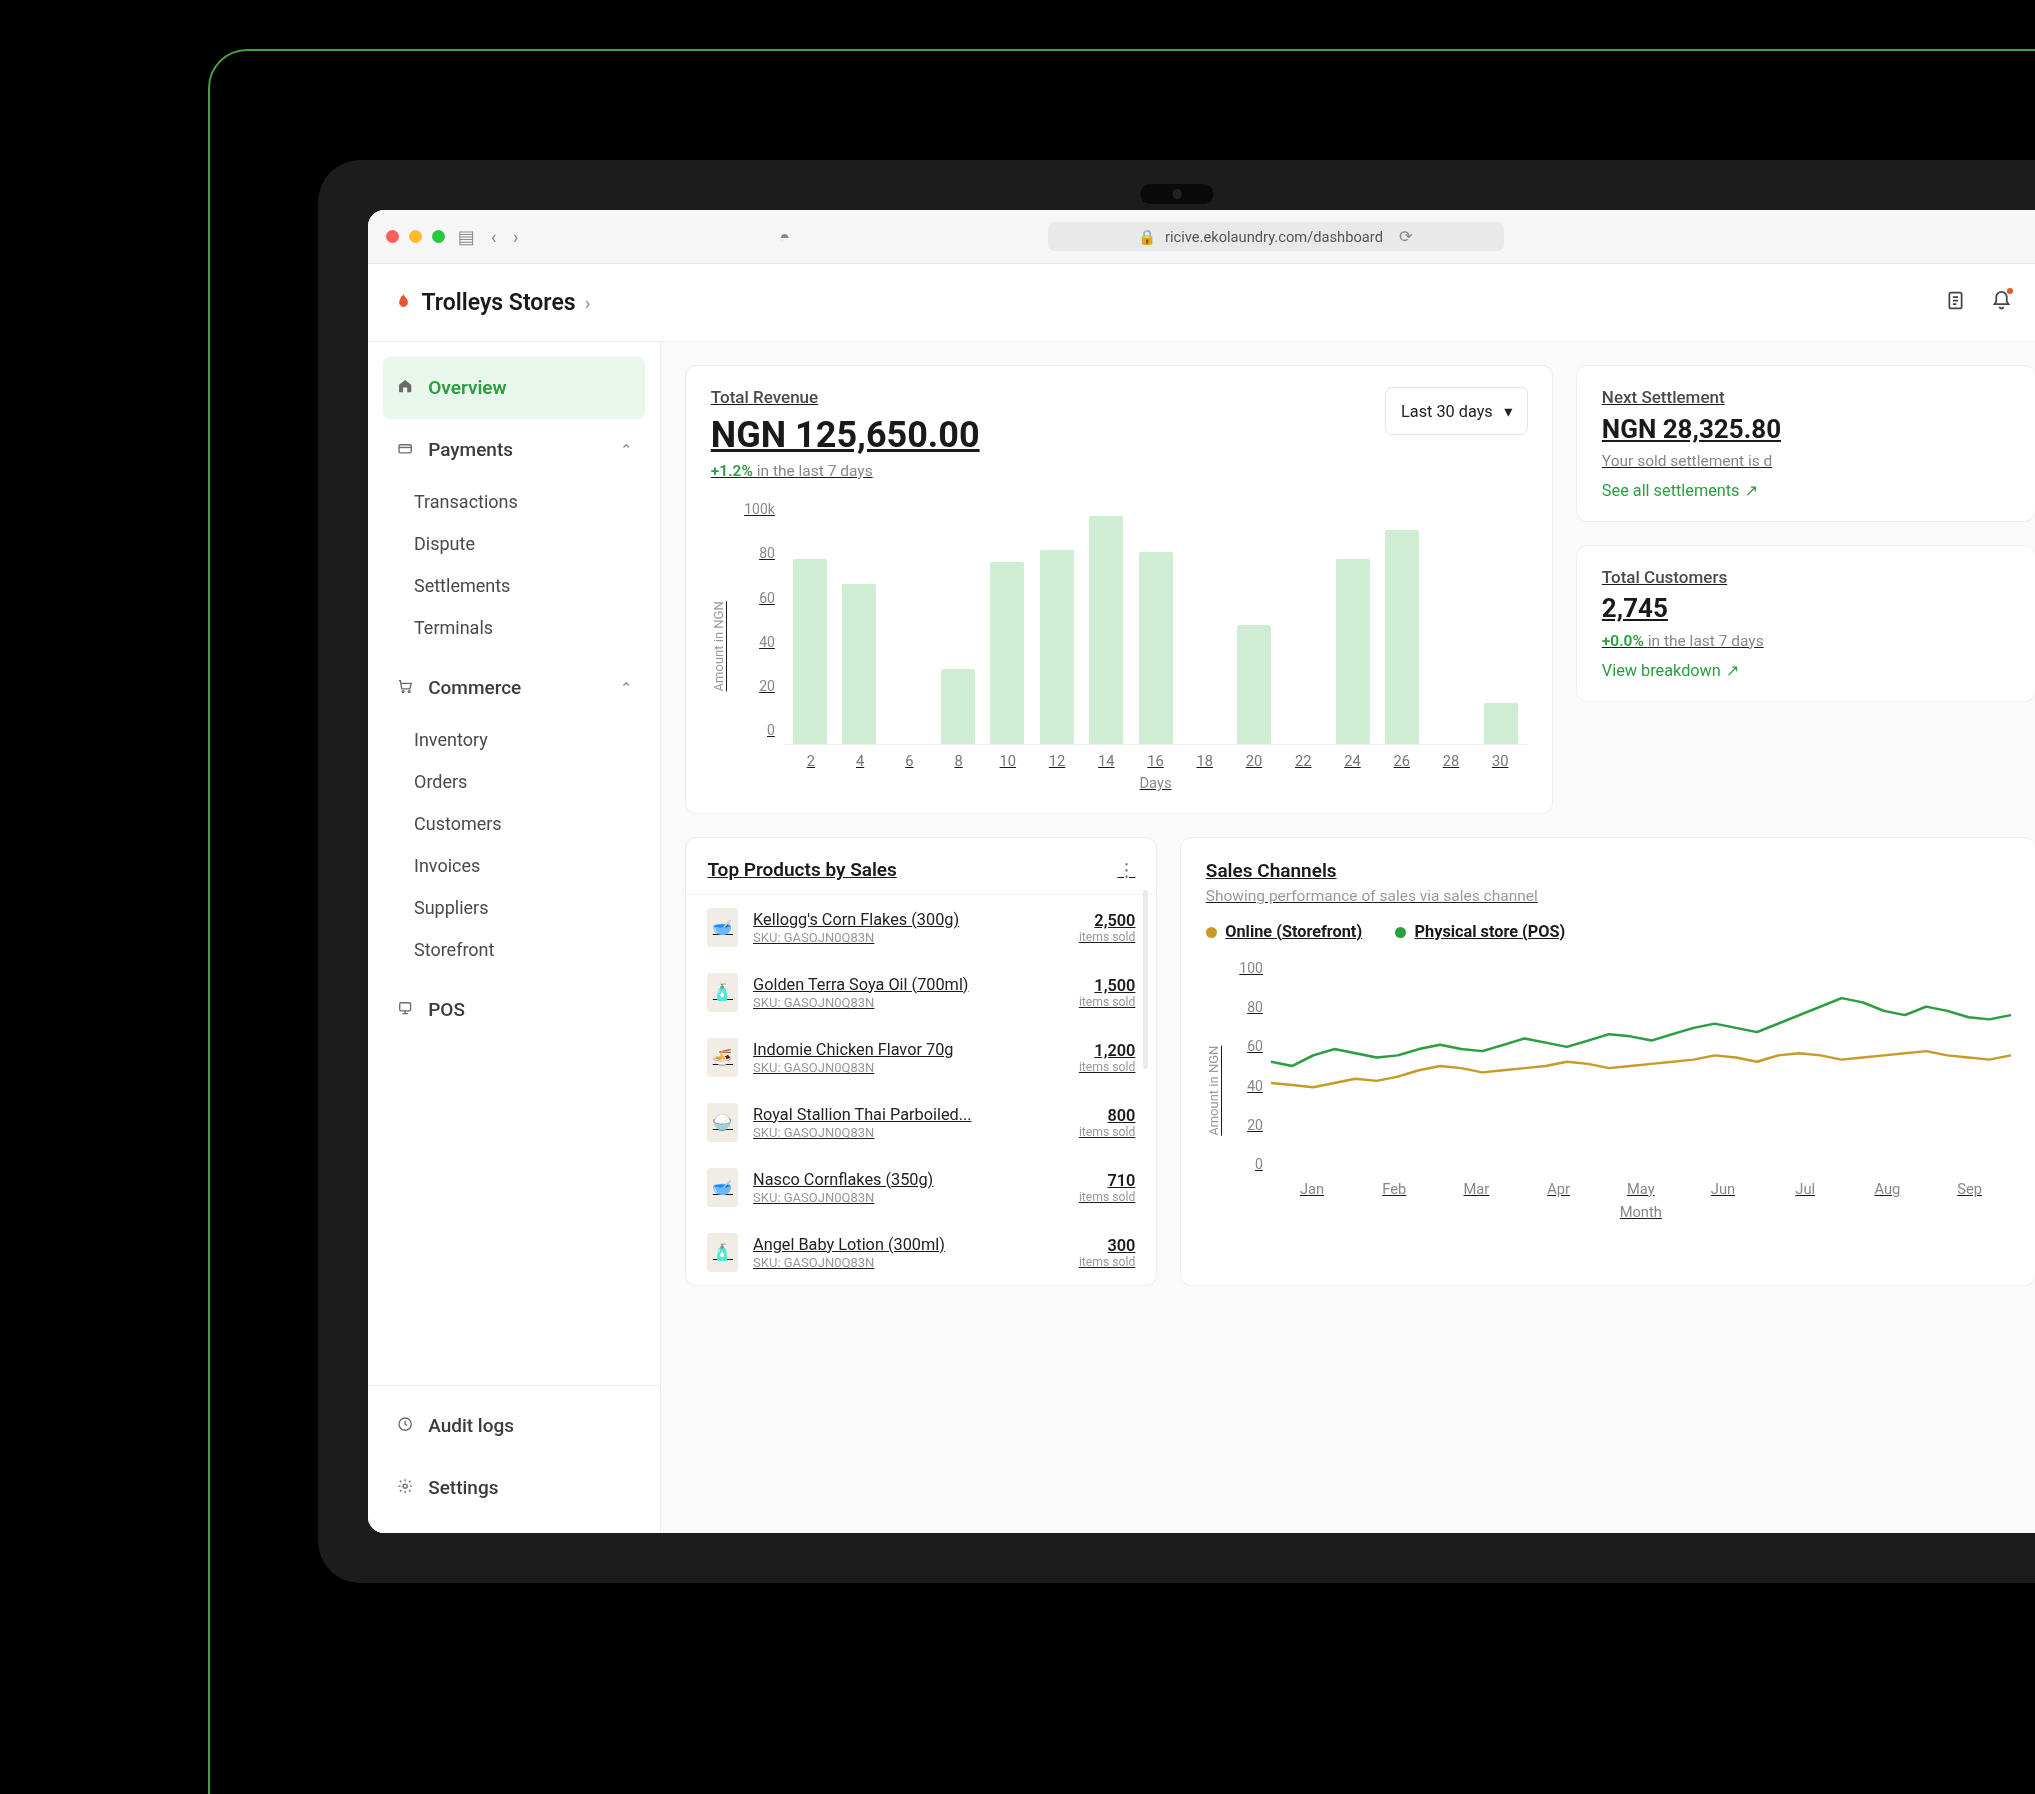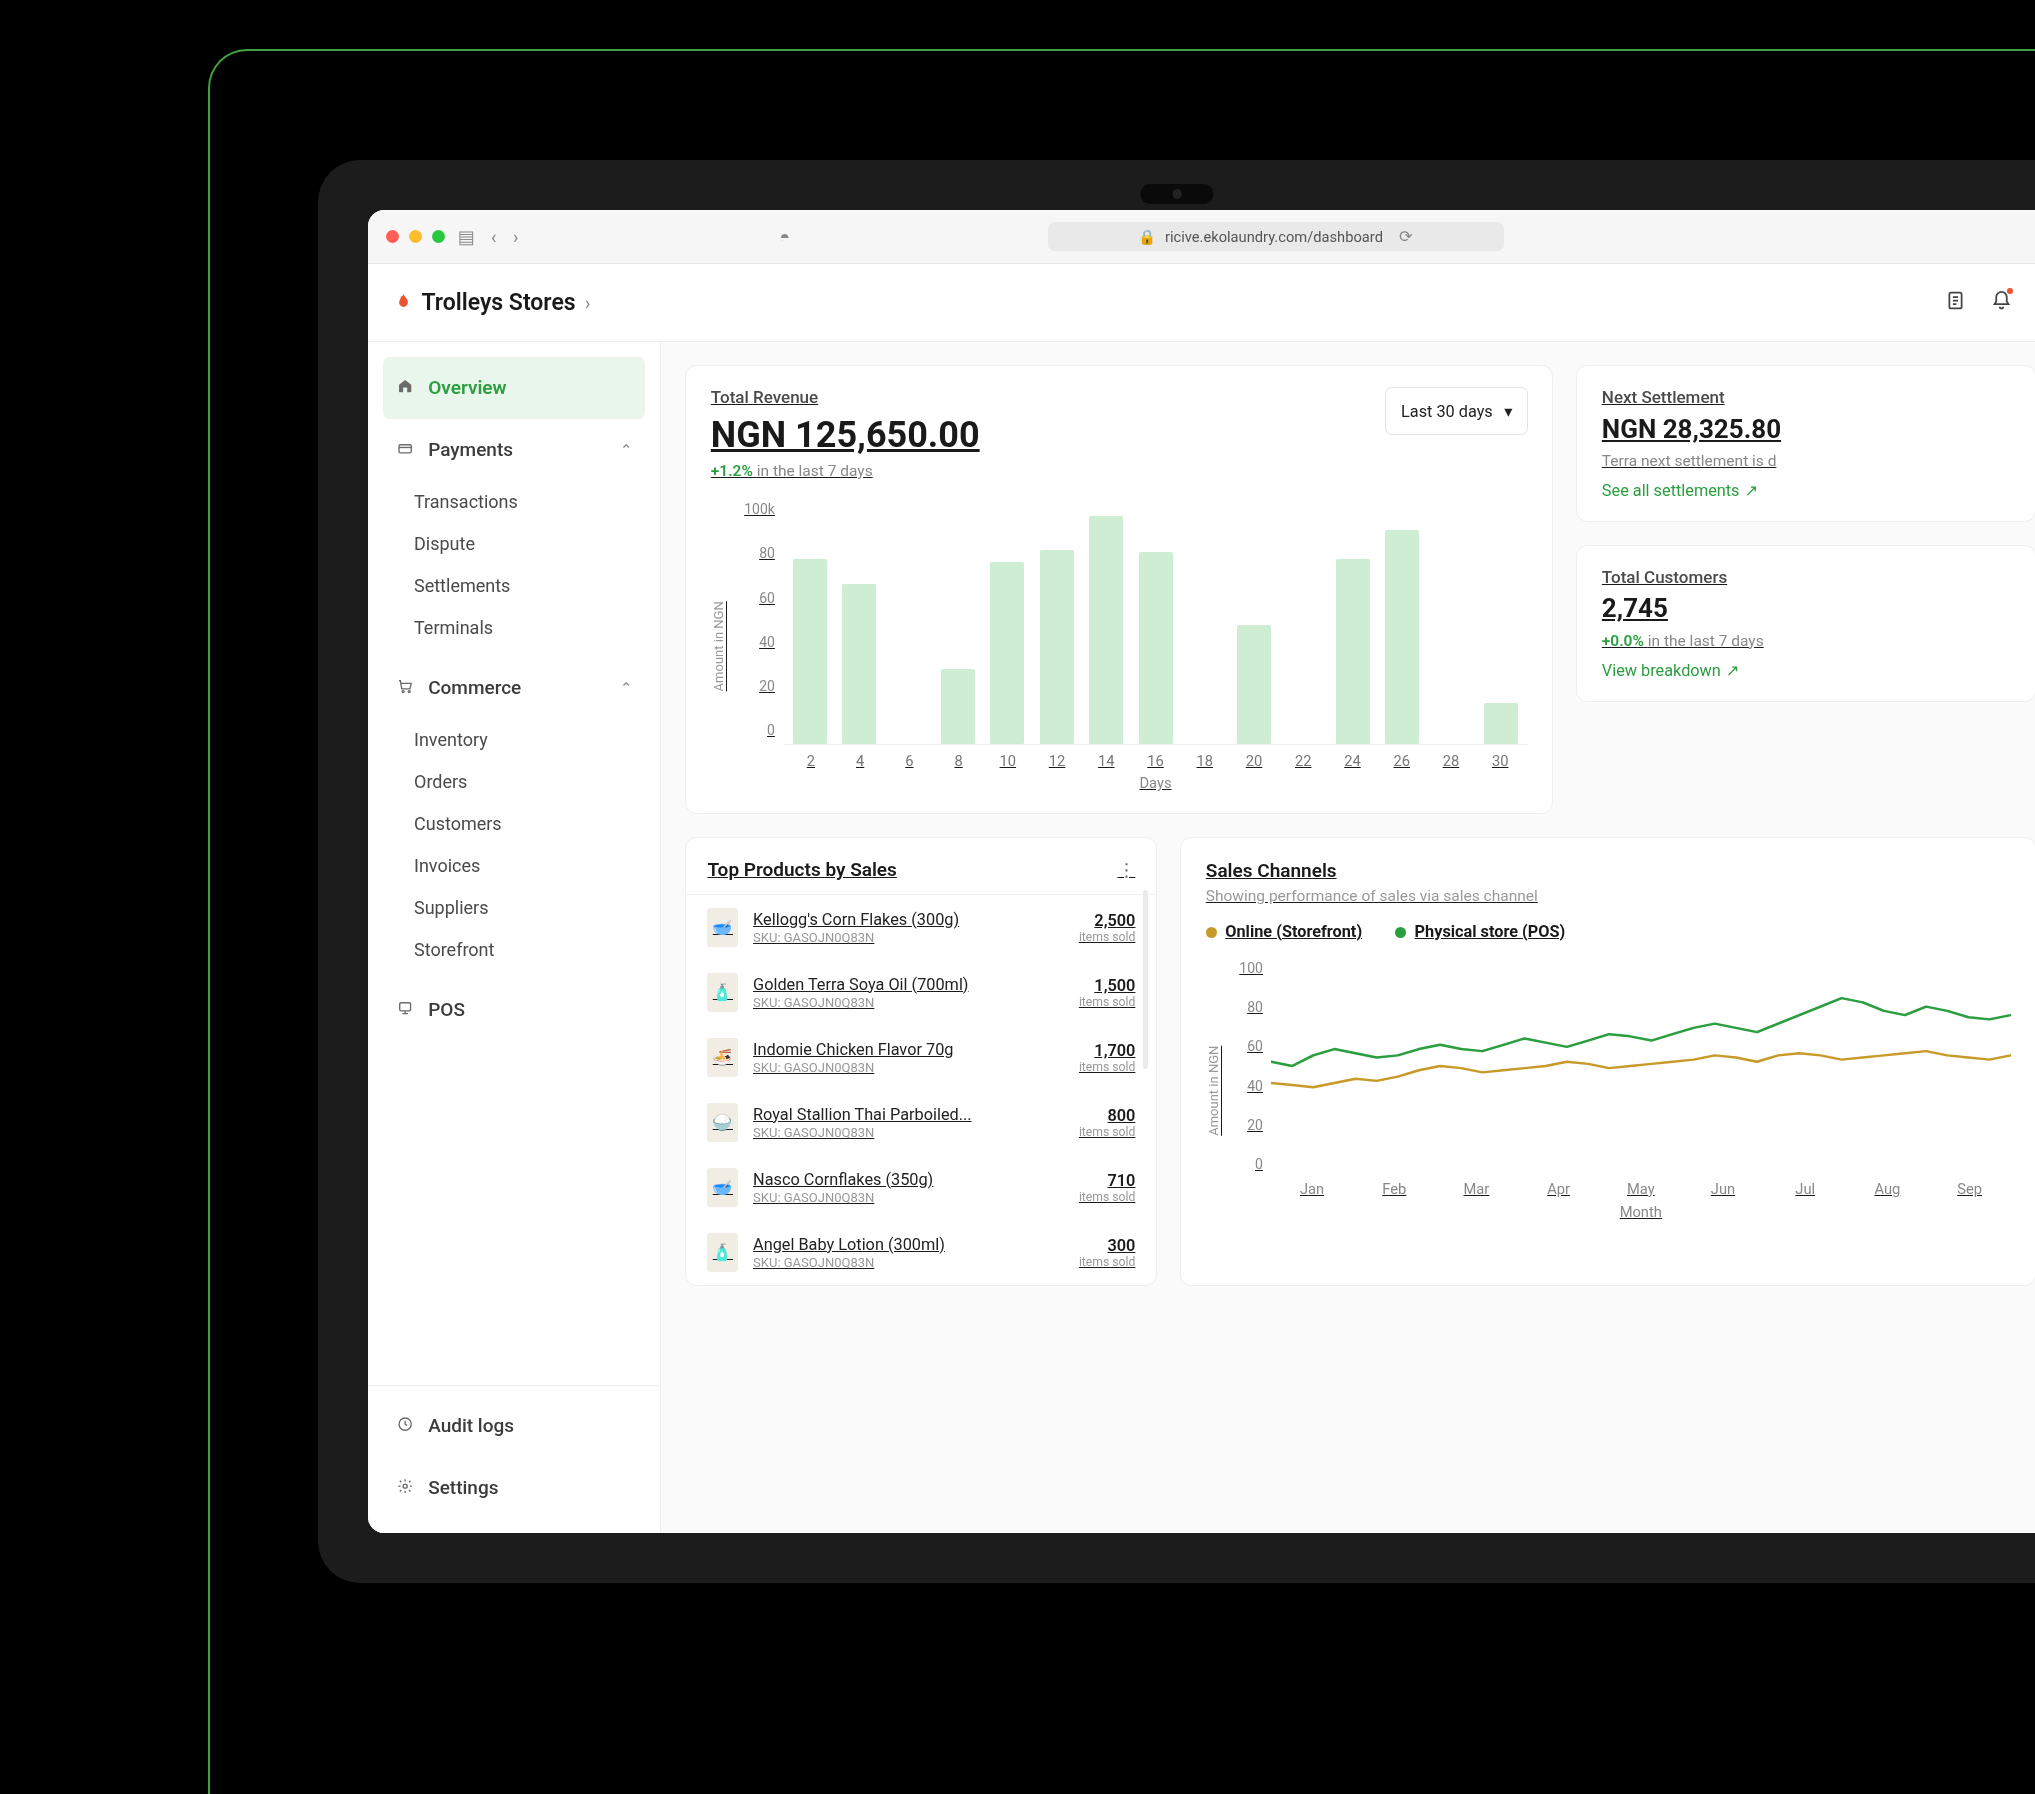--- a/index.html
+++ b/index.html
@@ -550,21 +550,21 @@
                 </div>
               <div class="x-label">Days</div>
             </div>
           </div>
         </section>
 
         <div class="right-col">
           <section class="card card-settlement">
             <div class="card-title-sm">Next Settlement</div>
             <div class="revenue-amount" style="font-size:26px">NGN 28,325.80</div>
-            <div class="desc">Terra next settlement is d</div>
+            <div class="desc">Your sold settlement is d</div>
             <div class="link">
               <span>See all settlements</span>
               <span>↗</span>
             </div>
           </section>
 
           <section class="card card-customers">
             <div class="card-title-sm">Total Customers</div>
             <div class="revenue-amount" style="font-size:26px">2,745</div>
             <div class="delta">
@@ -608,21 +608,21 @@
                     <div class="u">items sold</div>
                   </div>
                 </li>
                 <li class="tp-item">
                   <div class="tp-thumb">🍜</div>
                   <div class="tp-text">
                     <div class="tp-name">Indomie Chicken Flavor 70g</div>
                     <div class="tp-sku">SKU: GASOJN0Q83N</div>
                   </div>
                   <div class="tp-qty">
-                    <div class="n">1,700</div>
+                    <div class="n">1,200</div>
                     <div class="u">items sold</div>
                   </div>
                 </li>
                 <li class="tp-item">
                   <div class="tp-thumb">🍚</div>
                   <div class="tp-text">
                     <div class="tp-name">Royal Stallion Thai Parboiled...</div>
                     <div class="tp-sku">SKU: GASOJN0Q83N</div>
                   </div>
                   <div class="tp-qty">

